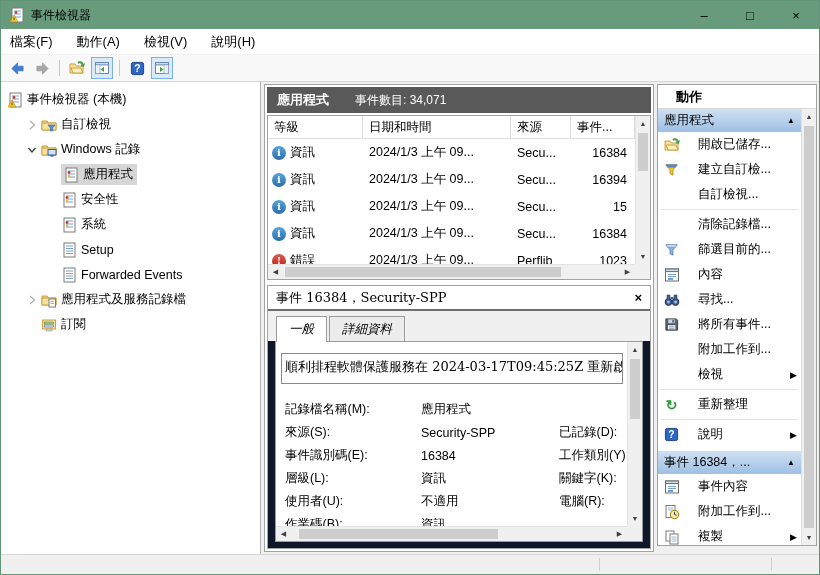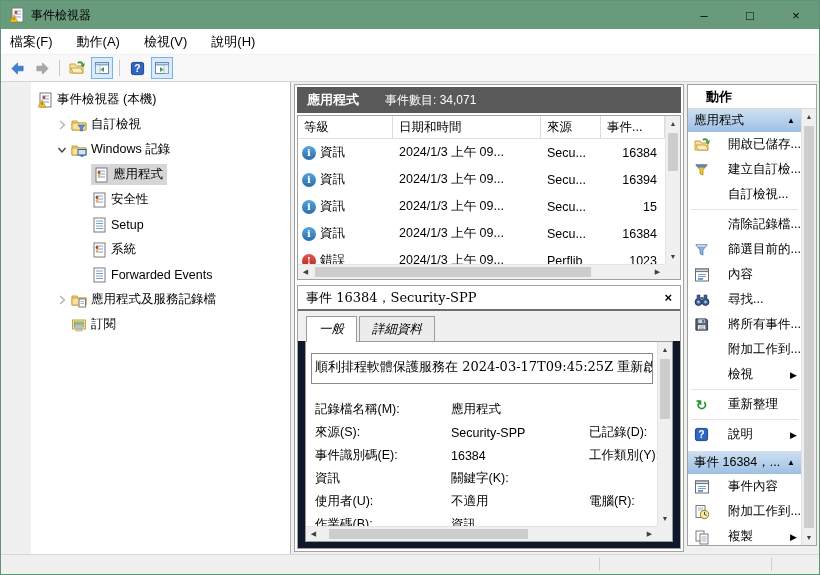--- a/index.html
+++ b/index.html
@@ -17,21 +17,21 @@
   .menubar { height:26px; background:#fff; display:flex; align-items:center; padding-left:9px; gap:24px; font-size:13px; flex:0 0 auto; border-bottom:1px solid #f2f2f2; }
   .menu-item { cursor:default; }
 
   
   .toolbar { height:27px; background:#f8f8f8; border-bottom:1px solid #d4d4d4; display:flex; align-items:center; padding-left:5px; gap:3px; flex:0 0 auto; }
   .tb-btn { width:22px; height:22px; display:flex; align-items:center; justify-content:center; border:1px solid transparent; }
   .tb-btn.toggled { background:#d9eafb; border:1px solid #7ab1e8; }
   .tb-sep { width:1px; height:16px; background:#c8c8c8; margin:0 3px; }
 
   
-  .main { flex:1 1 auto; display:flex; min-height:0; background:#f0f0f0;margin-left:30px; }
+  .main { flex:1 1 auto; display:flex; min-height:0; background:#f0f0f0; }
 
   
   .tree-panel { width:260px; flex:0 0 auto; background:#fff; border-right:1px solid #b3b3b3; padding-top:5px; overflow:hidden; }
   .tree-row { height:25px; display:flex; align-items:center; white-space:nowrap; cursor:default; }
   .tree-row .chev { width:14px; height:14px; flex:0 0 14px; margin-right:2px; }
   .tree-row .icon { width:16px; height:16px; flex:0 0 16px; margin-right:4px; }
   .lvl0 { padding-left:6px; } .lvl1 { padding-left:24px; } .lvl2 { padding-left:60px; }
   .tree-sel { display:flex; align-items:center; background:#d6d6d6; padding:2px 4px 2px 2px; }
   .tree-sel .icon { margin-right:4px; }
   .tree-lbl { font-size:12.5px; }
@@ -329,29 +329,29 @@
         </span>
       </div>
       <div class="tree-row lvl2">
         <svg class="icon icon-svg">
             <use href="#sym-log"></use>
           </svg>
         <span class="tree-lbl">安全性</span>
       </div>
       <div class="tree-row lvl2">
         <svg class="icon icon-svg">
+            <use href="#sym-log"></use>
+          </svg>
+        <span class="tree-lbl">系統</span>
+      </div>
+      <div class="tree-row lvl2">
+        <svg class="icon icon-svg">
             <use href="#sym-log-plain"></use>
           </svg>
         <span class="tree-lbl">Setup</span>
-      </div>
-      <div class="tree-row lvl2">
-        <svg class="icon icon-svg">
-            <use href="#sym-log"></use>
-          </svg>
-        <span class="tree-lbl">系統</span>
       </div>
       <div class="tree-row lvl2">
         <svg class="icon icon-svg">
             <use href="#sym-log-plain"></use>
           </svg>
         <span class="tree-lbl">Forwarded Events</span>
       </div>
       <div class="tree-row lvl1">
         <svg class="chev icon-svg">
             <use href="#chev-right"></use>
@@ -469,20 +469,21 @@
                   <span class="fl">來源(S):</span>
                   <span class="fl">Security-SPP</span>
                   <span class="fl">已記錄(D):</span>
                 </div>
                 <div class="frow">
                   <span class="fl">事件識別碼(E):</span>
                   <span class="fl">16384</span>
                   <span class="fl">工作類別(Y):</span>
                 </div>
                 <div class="frow">
+                  <span class="fl">層級(L):</span>
                   <span class="fl">資訊</span>
                   <span class="fl">關鍵字(K):</span>
                 </div>
                 <div class="frow">
                   <span class="fl">使用者(U):</span>
                   <span class="fl">不適用</span>
                   <span class="fl">電腦(R):</span>
                 </div>
                 <div class="frow">
                   <span class="fl">作業碼(B):</span>

